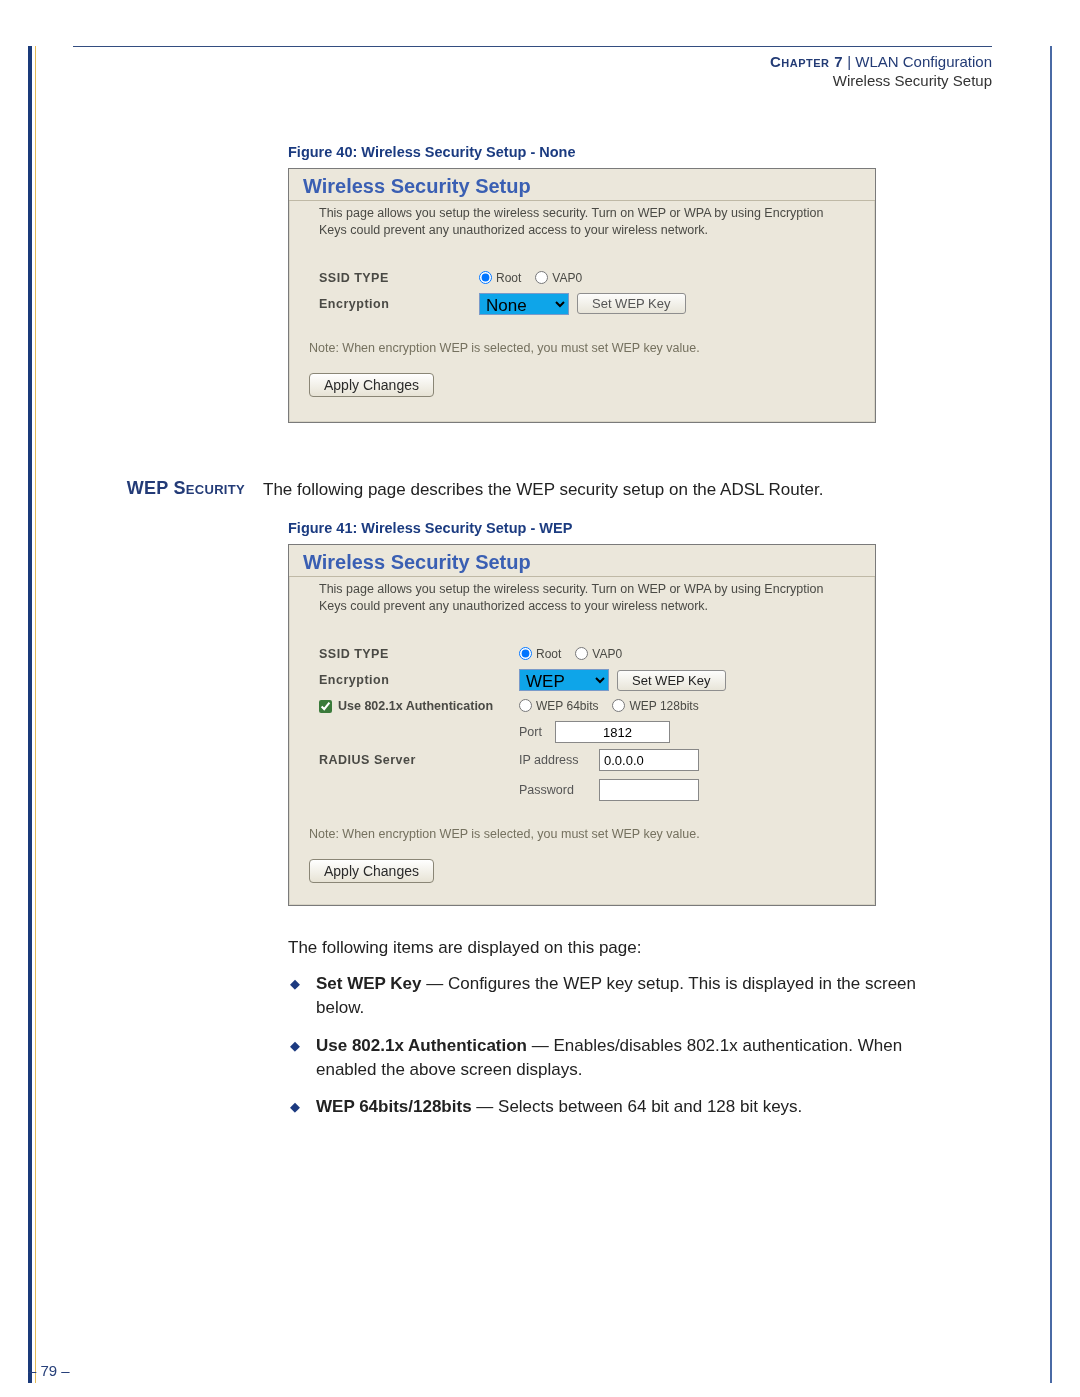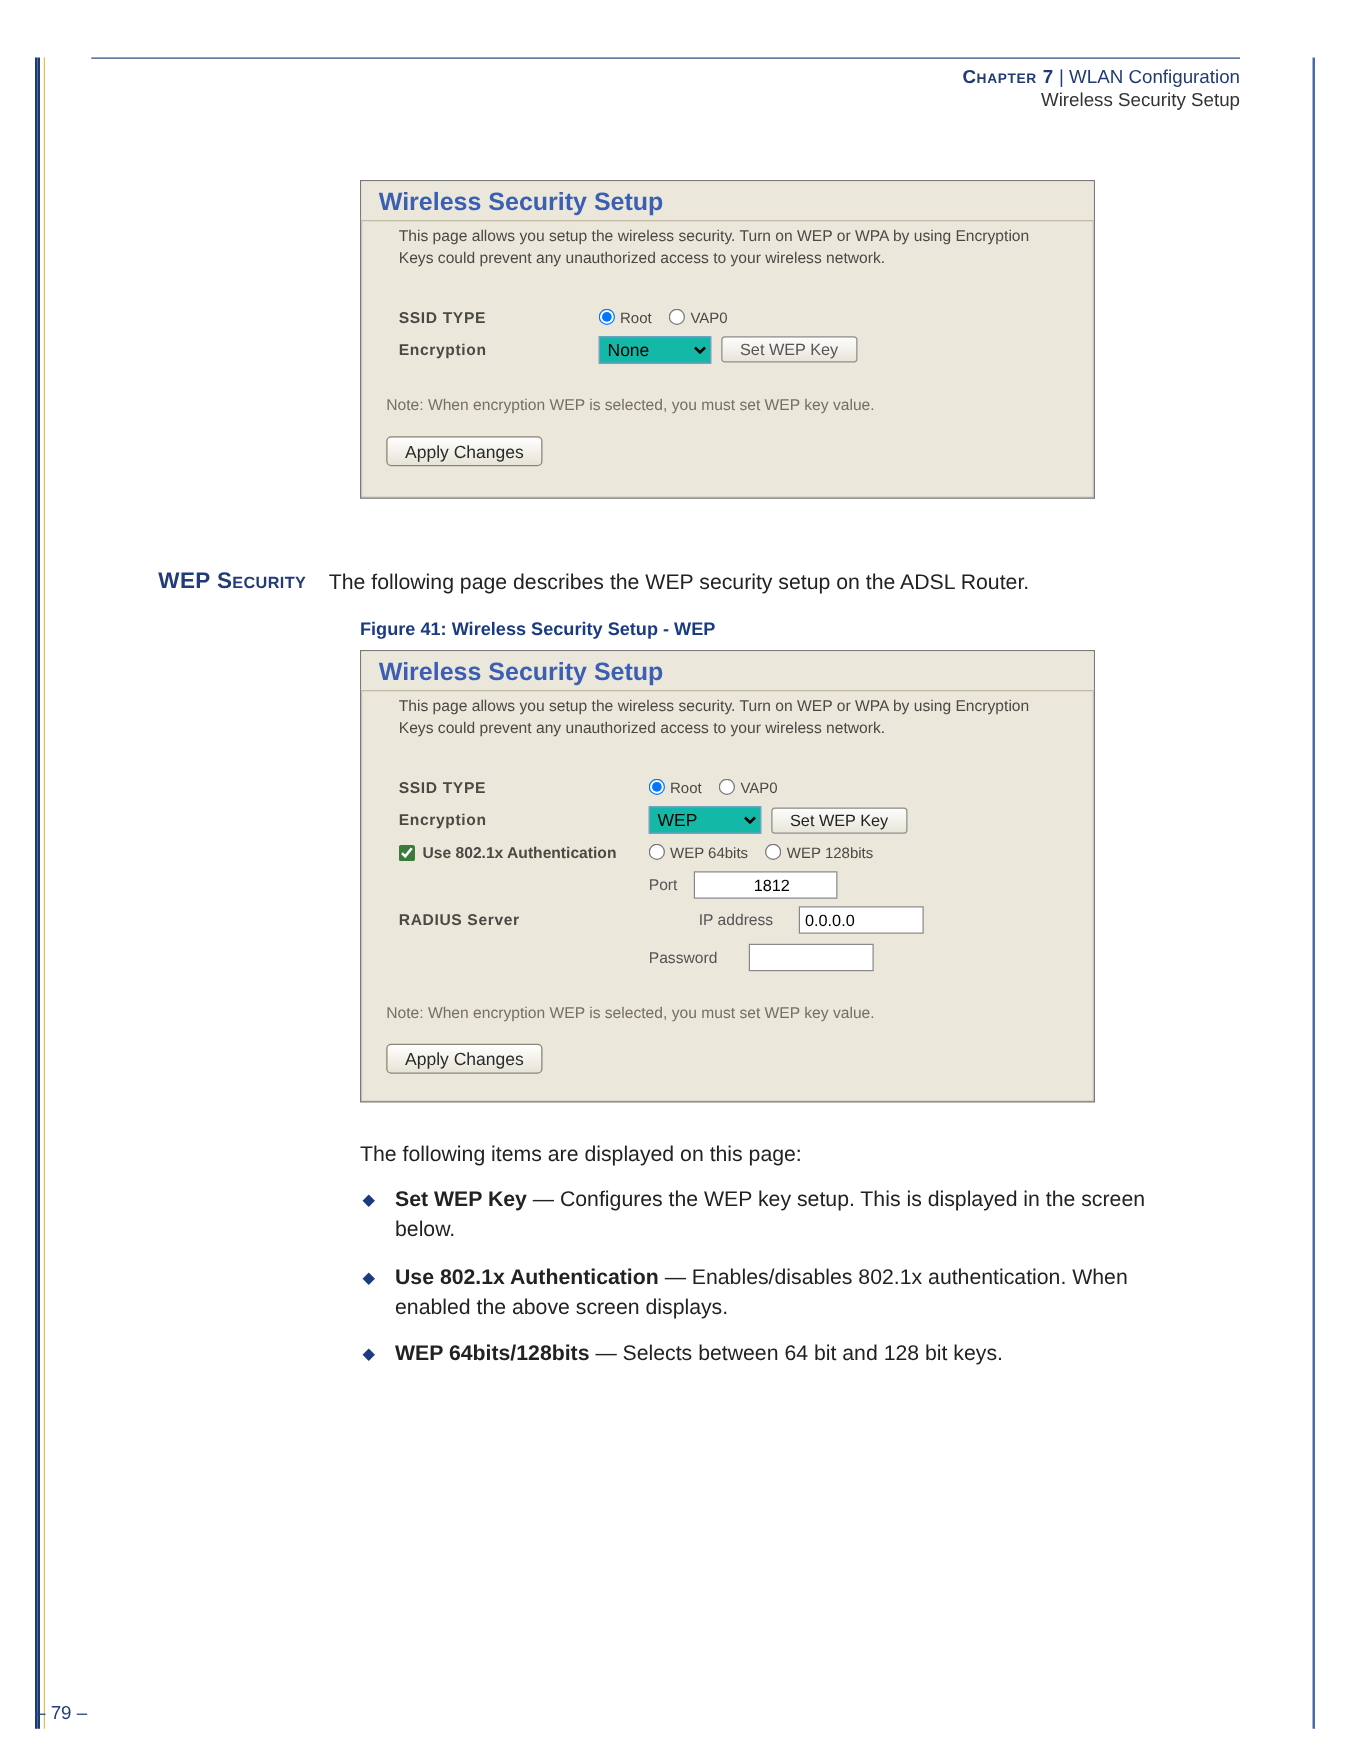--- a/index.html
+++ b/index.html
@@ -114,24 +114,24 @@
     align-items: flex-start;
     margin-right: 14px;
     color: #4a4a45;
   }
   .radio-wrap input { margin: 0 4px 0 0; }
   .chk-wrap { display: inline-flex; align-items: center; font-weight: bold; color: #4a4a45; font-size:12.5px;}
   .chk-wrap input { margin: 0 6px 0 0; accent-color: #3a7a3a; }
 
   select.router-select {
     font-family: Arial, sans-serif;
-    font-size: 14px;
+    font-size: 17px;
     padding: 1px 2px;
     border: 1px solid #7a9ac9;
-    background: #14b8a6;
+    background: #0ea5e9;
     width: 90px;
     height: 22px;
   }
   button.router-btn {
     font-family: Arial, sans-serif;
     font-size: 13px;
     padding: 2px 14px;
     border: 1px solid #8e8e8e;
     background: linear-gradient(#fdfdfc,#e8e5d9);
     color: #555;
@@ -238,20 +238,21 @@
   <div class="side-stripe-right"></div>
 
   <hr class="top-rule">
   <div class="header-lines">
     <div class="l1">
       <span class="chap">Chapter 7</span><span>  |  </span><span>WLAN Configuration</span>
     </div>
     <div class="l2">Wireless Security Setup</div>
   </div>
 
+  <div class="figure-caption">Figure 40:  Wireless Security Setup - None</div>
   <div class="router-panel">
     <div class="router-title">Wireless Security Setup</div>
     <div class="router-desc">This page allows you setup the wireless security. Turn on WEP or WPA by using Encryption Keys could prevent any unauthorized access to your wireless network.</div>
 
     <div class="router-form">
       <div class="router-row">
         <div class="router-label bold">SSID TYPE</div>
         <label class="radio-wrap">
           <input type="radio" checked="" style="">
           <span>Root</span>
@@ -319,21 +320,21 @@
       </div>
 
       <div style="margin-left:200px;">
         <div class="rad-sub-inner">
           <span class="sublabel" style="width:36px;">Port</span>
           <input class="small-text" style="width: 62px; padding-left: 47px;" value="1812">
         </div>
       </div>
 
       <div class="router-row">
-        <div class="router-label bold" style="width:240px;">RADIUS Server</div>
+        <div class="router-label bold" style="width:200px;">RADIUS Server</div>
         <span class="sublabel">IP address</span>
         <input class="small-text" style="width: 90px;" value="0.0.0.0">
       </div>
       <div class="router-row">
         <div class="router-label" style="width:200px;"></div>
         <span class="sublabel">Password</span>
         <input class="small-text" style="width: 90px;" value="">
       </div>
     </div>
 

